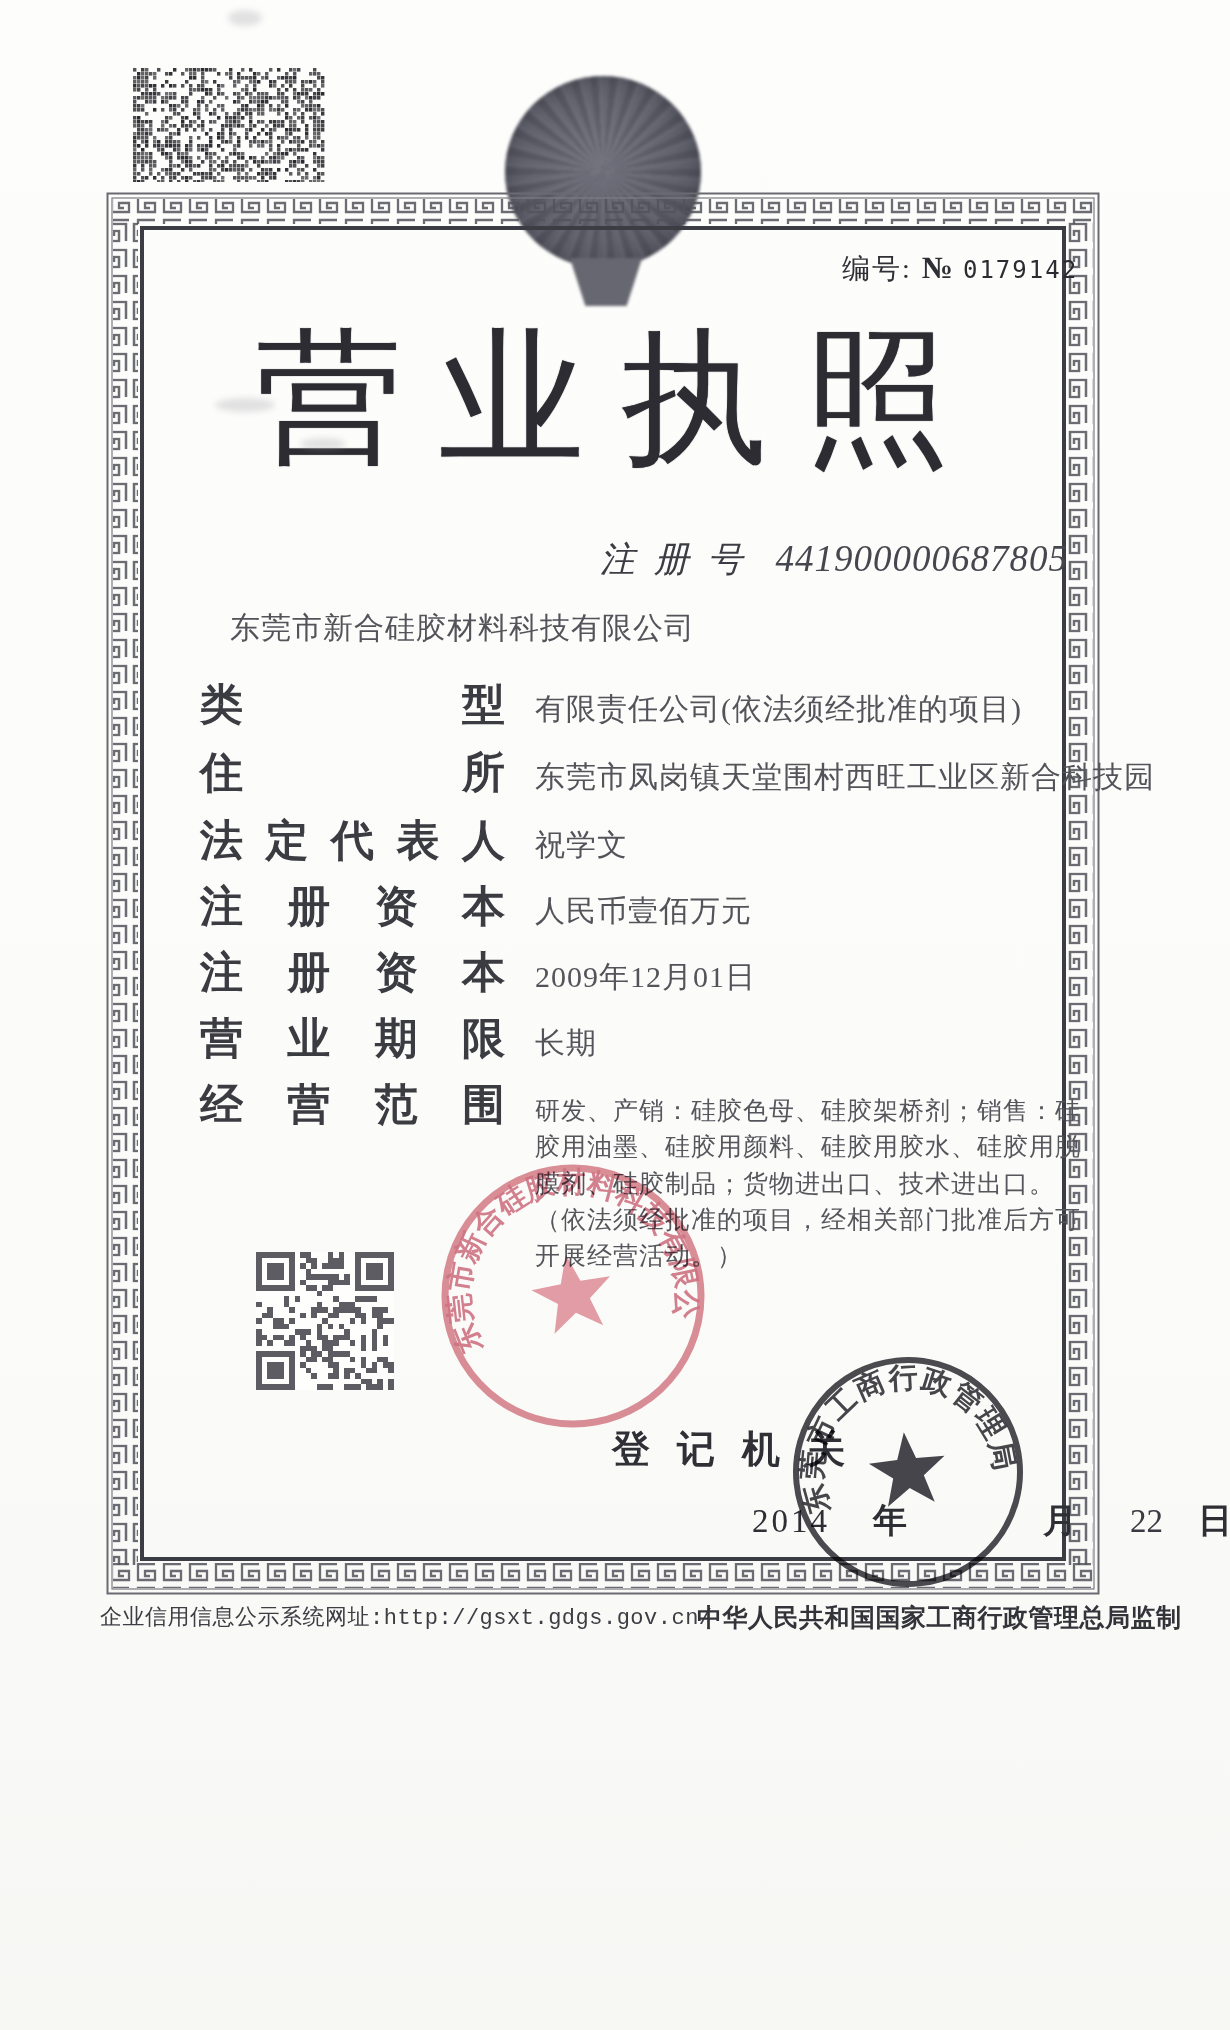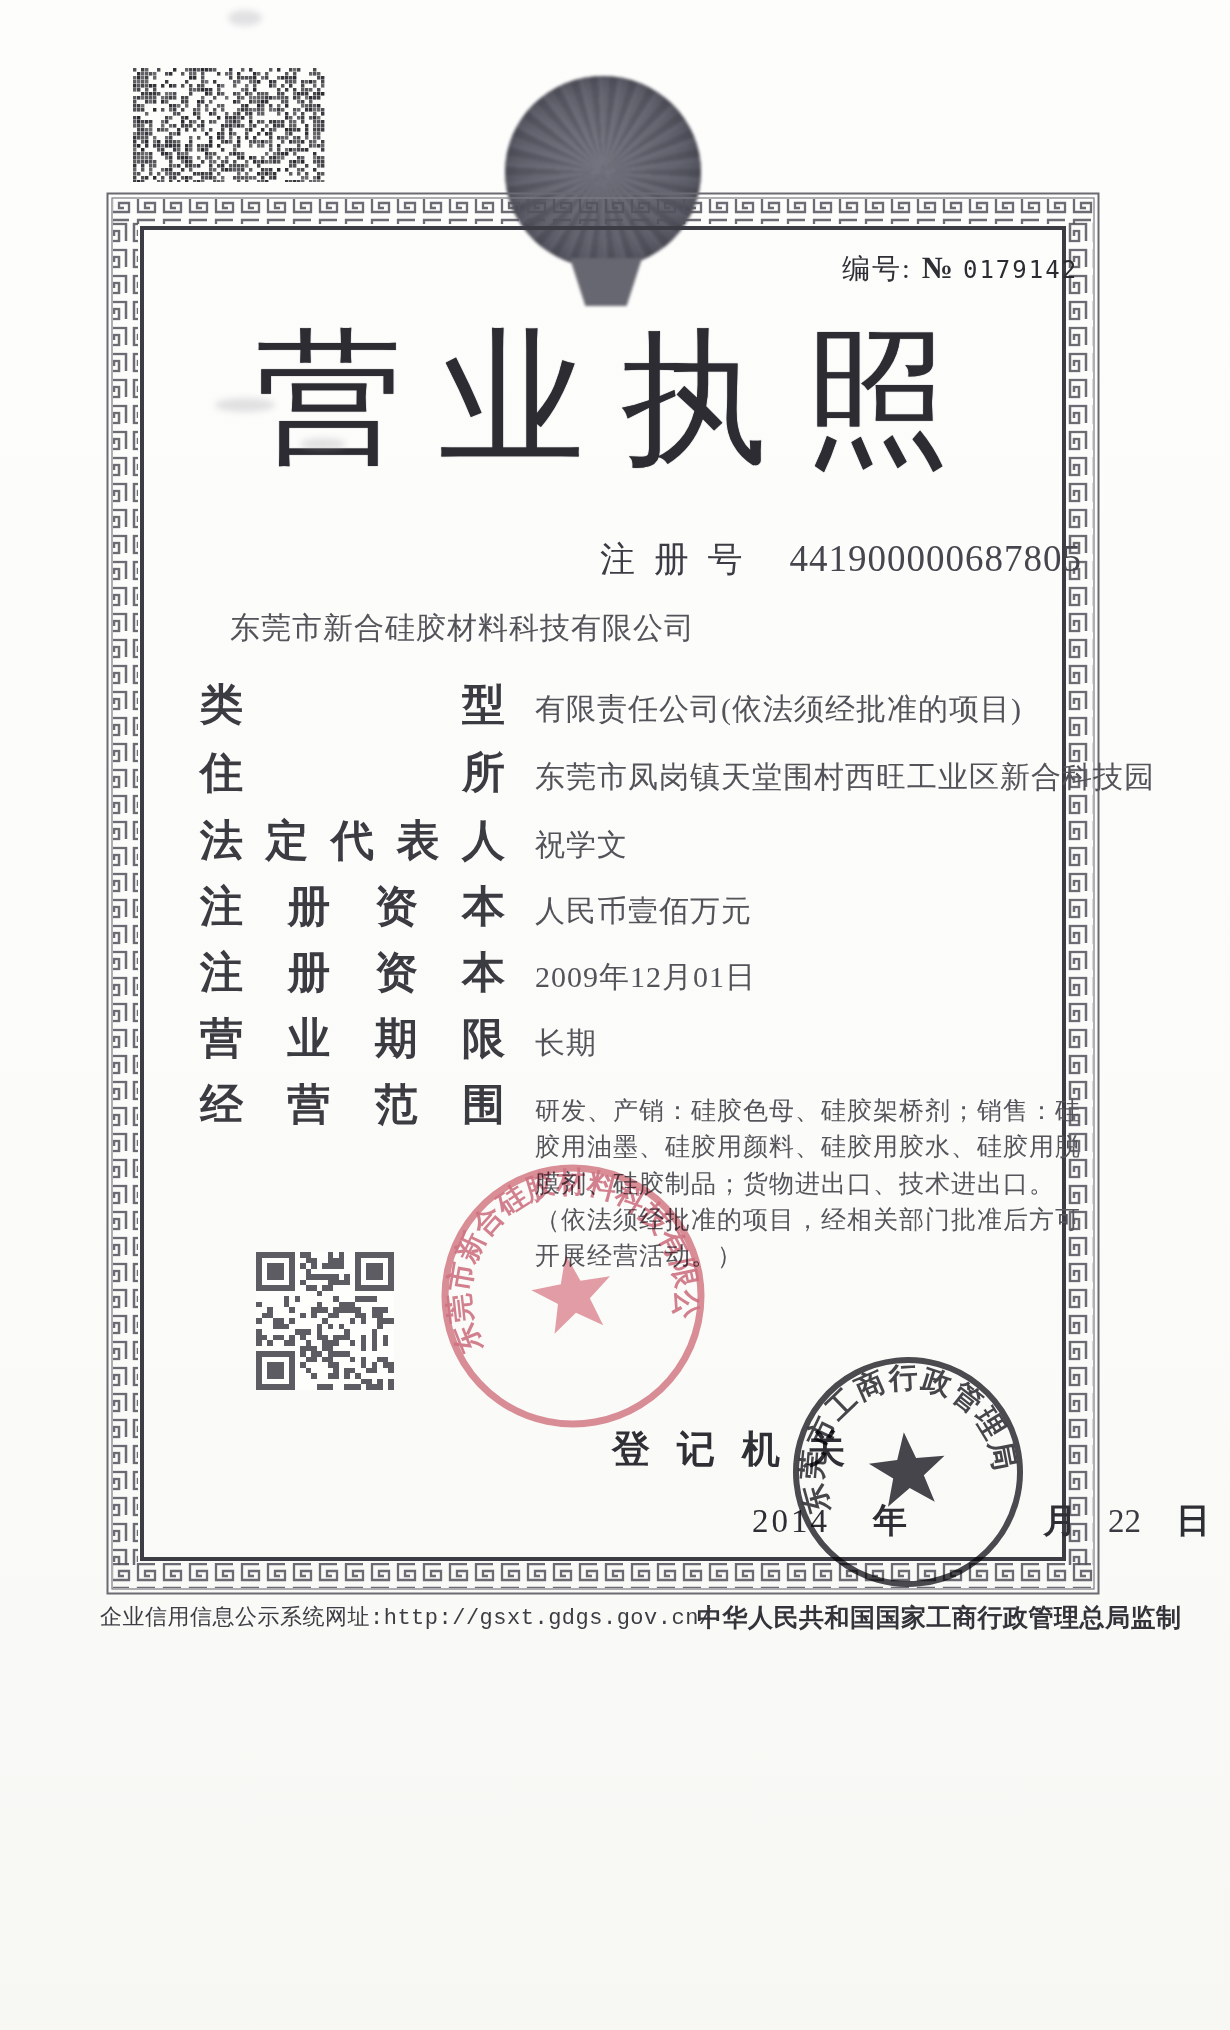--- a/index.html
+++ b/index.html
@@ -27,44 +27,44 @@
   .serial .lbl{font-size:28px;letter-spacing:2px;}
   .serial .nomark{font-size:31px;font-weight:bold;}
   .serial .num{font-family:"DejaVu Sans Mono",monospace;font-size:24px;letter-spacing:2px;color:#2b2b31;}
 
   
   .title{position:absolute;left:256px;top:318px;width:694px;font-family:"Liberation Sans",sans-serif;
     font-size:146px;font-weight:400;color:#2c2c32;text-align:justify;text-align-last:justify;line-height:1.1;
     text-shadow:0 0 1px #4a4a50;}
 
   
-  .regline{position:absolute;left:600px;top:536px;display:flex;align-items:baseline;gap:18px;}
+  .regline{position:absolute;left:600px;top:536px;display:flex;align-items:baseline;gap:28px;font-style:italic;}
   .regline .lbl{font-size:35px;letter-spacing:5px;color:#3c3c44;font-weight:500;}
-  .regline .val{font-size:37px;letter-spacing:1px;color:#46464e;margin-left:24px;}
+  .regline .val{font-size:37px;letter-spacing:1px;color:#46464e;}
 
   
   .row{position:absolute;left:200px;display:flex;align-items:baseline;}
   .row .lab{width:305px;font-size:43px;font-weight:600;color:#3b3b42;text-align:justify;text-align-last:justify;flex:none;}
   .row .val{margin-left:30px;font-size:30px;color:#53535a;letter-spacing:1px;white-space:nowrap;}
   .row .val.small{font-size:25px;line-height:1.45;white-space:normal;width:568px;color:#55555c;}
 
   
   .qr{position:absolute;left:256px;top:1252px;width:138px;height:138px;opacity:.82;}
 
   
   .seal-red{position:absolute;left:433px;top:1156px;width:280px;height:280px;mix-blend-mode:multiply;opacity:.82;transform:rotate(-10deg);}
   .seal-dark{position:absolute;left:782px;top:1346px;width:252px;height:252px;mix-blend-mode:multiply;opacity:.9;transform:rotate(-6deg);}
 
   
   .registrar{position:absolute;left:612px;top:1424px;font-size:38px;font-weight:600;letter-spacing:27px;color:#2f2f36;}
   .dateline{position:absolute;left:752px;top:1498px;display:flex;align-items:baseline;color:#2e2e35;gap:31px;}
   .dateline .y{font-size:33px;letter-spacing:3px;}
   .dateline .u{font-size:34px;font-weight:600;margin-left:12px;}
   .dateline .gap1{width:62px;}
-  .dateline .d{font-size:33px;color:#3a3a42;}
+  .dateline .d{font-size:33px;margin-left:22px;color:#3a3a42;}
   .dateline .u2{font-size:34px;font-weight:600;margin-left:4px;}
 
   
   .footer-left{position:absolute;left:100px;top:1602px;font-size:22px;color:#3d3d44;letter-spacing:.5px;font-family:"Liberation Mono",monospace;}
   .footer-right{position:absolute;left:697px;top:1601px;font-size:25px;font-weight:600;color:#33333a;letter-spacing:.5px;}
 
   
   .smudge{position:absolute;background:#9a9aa2;border-radius:50%;filter:blur(3px);opacity:.28;}
 </style>
 </head>

